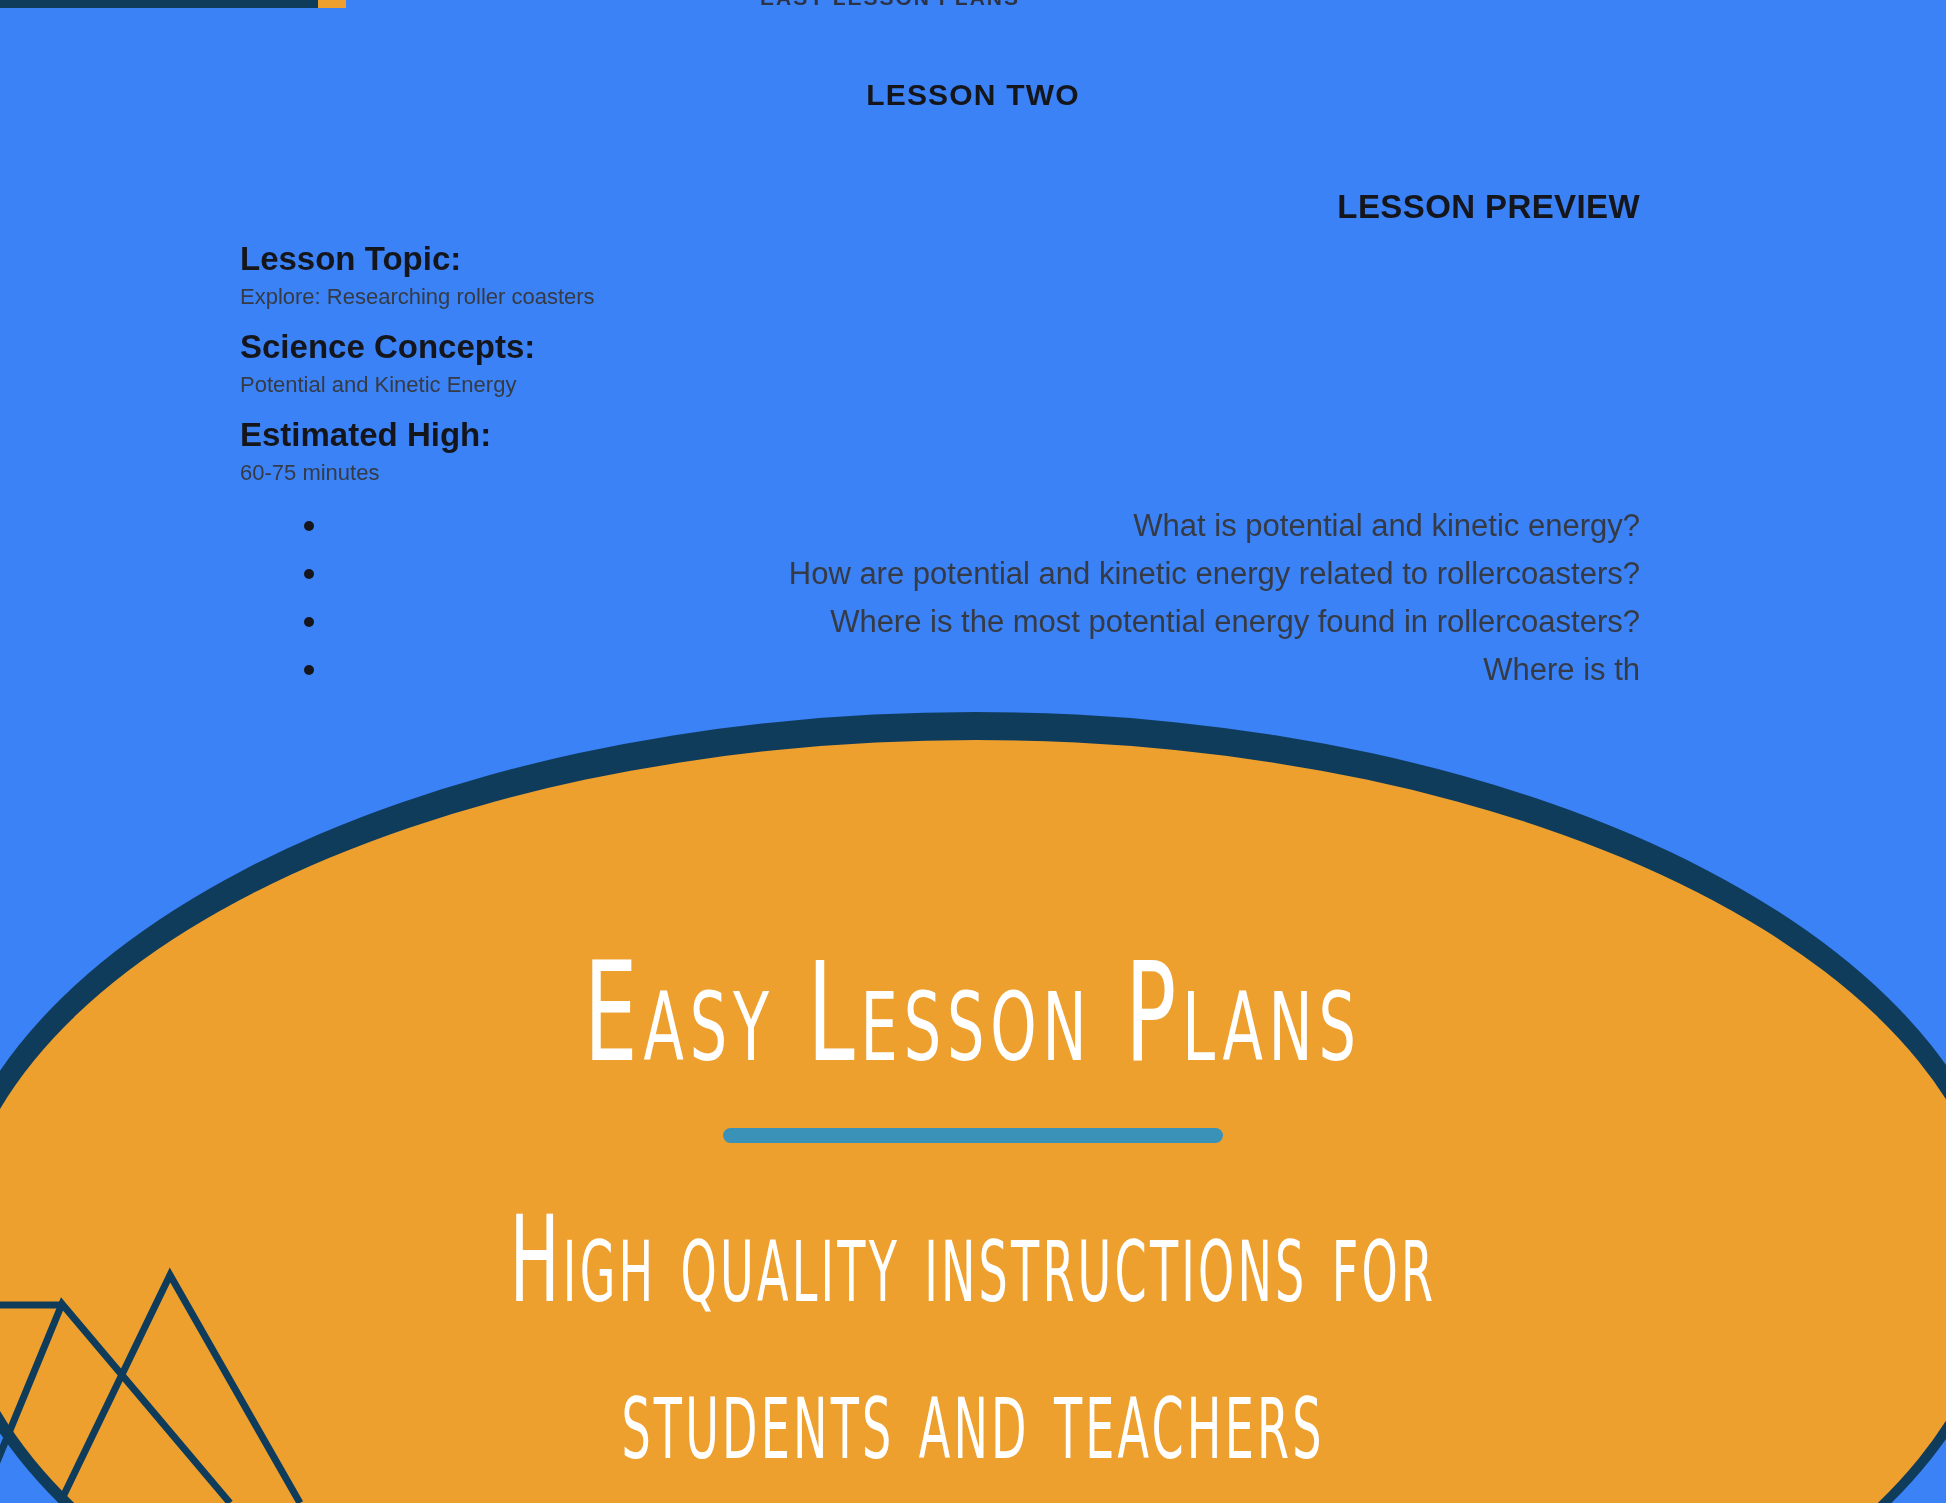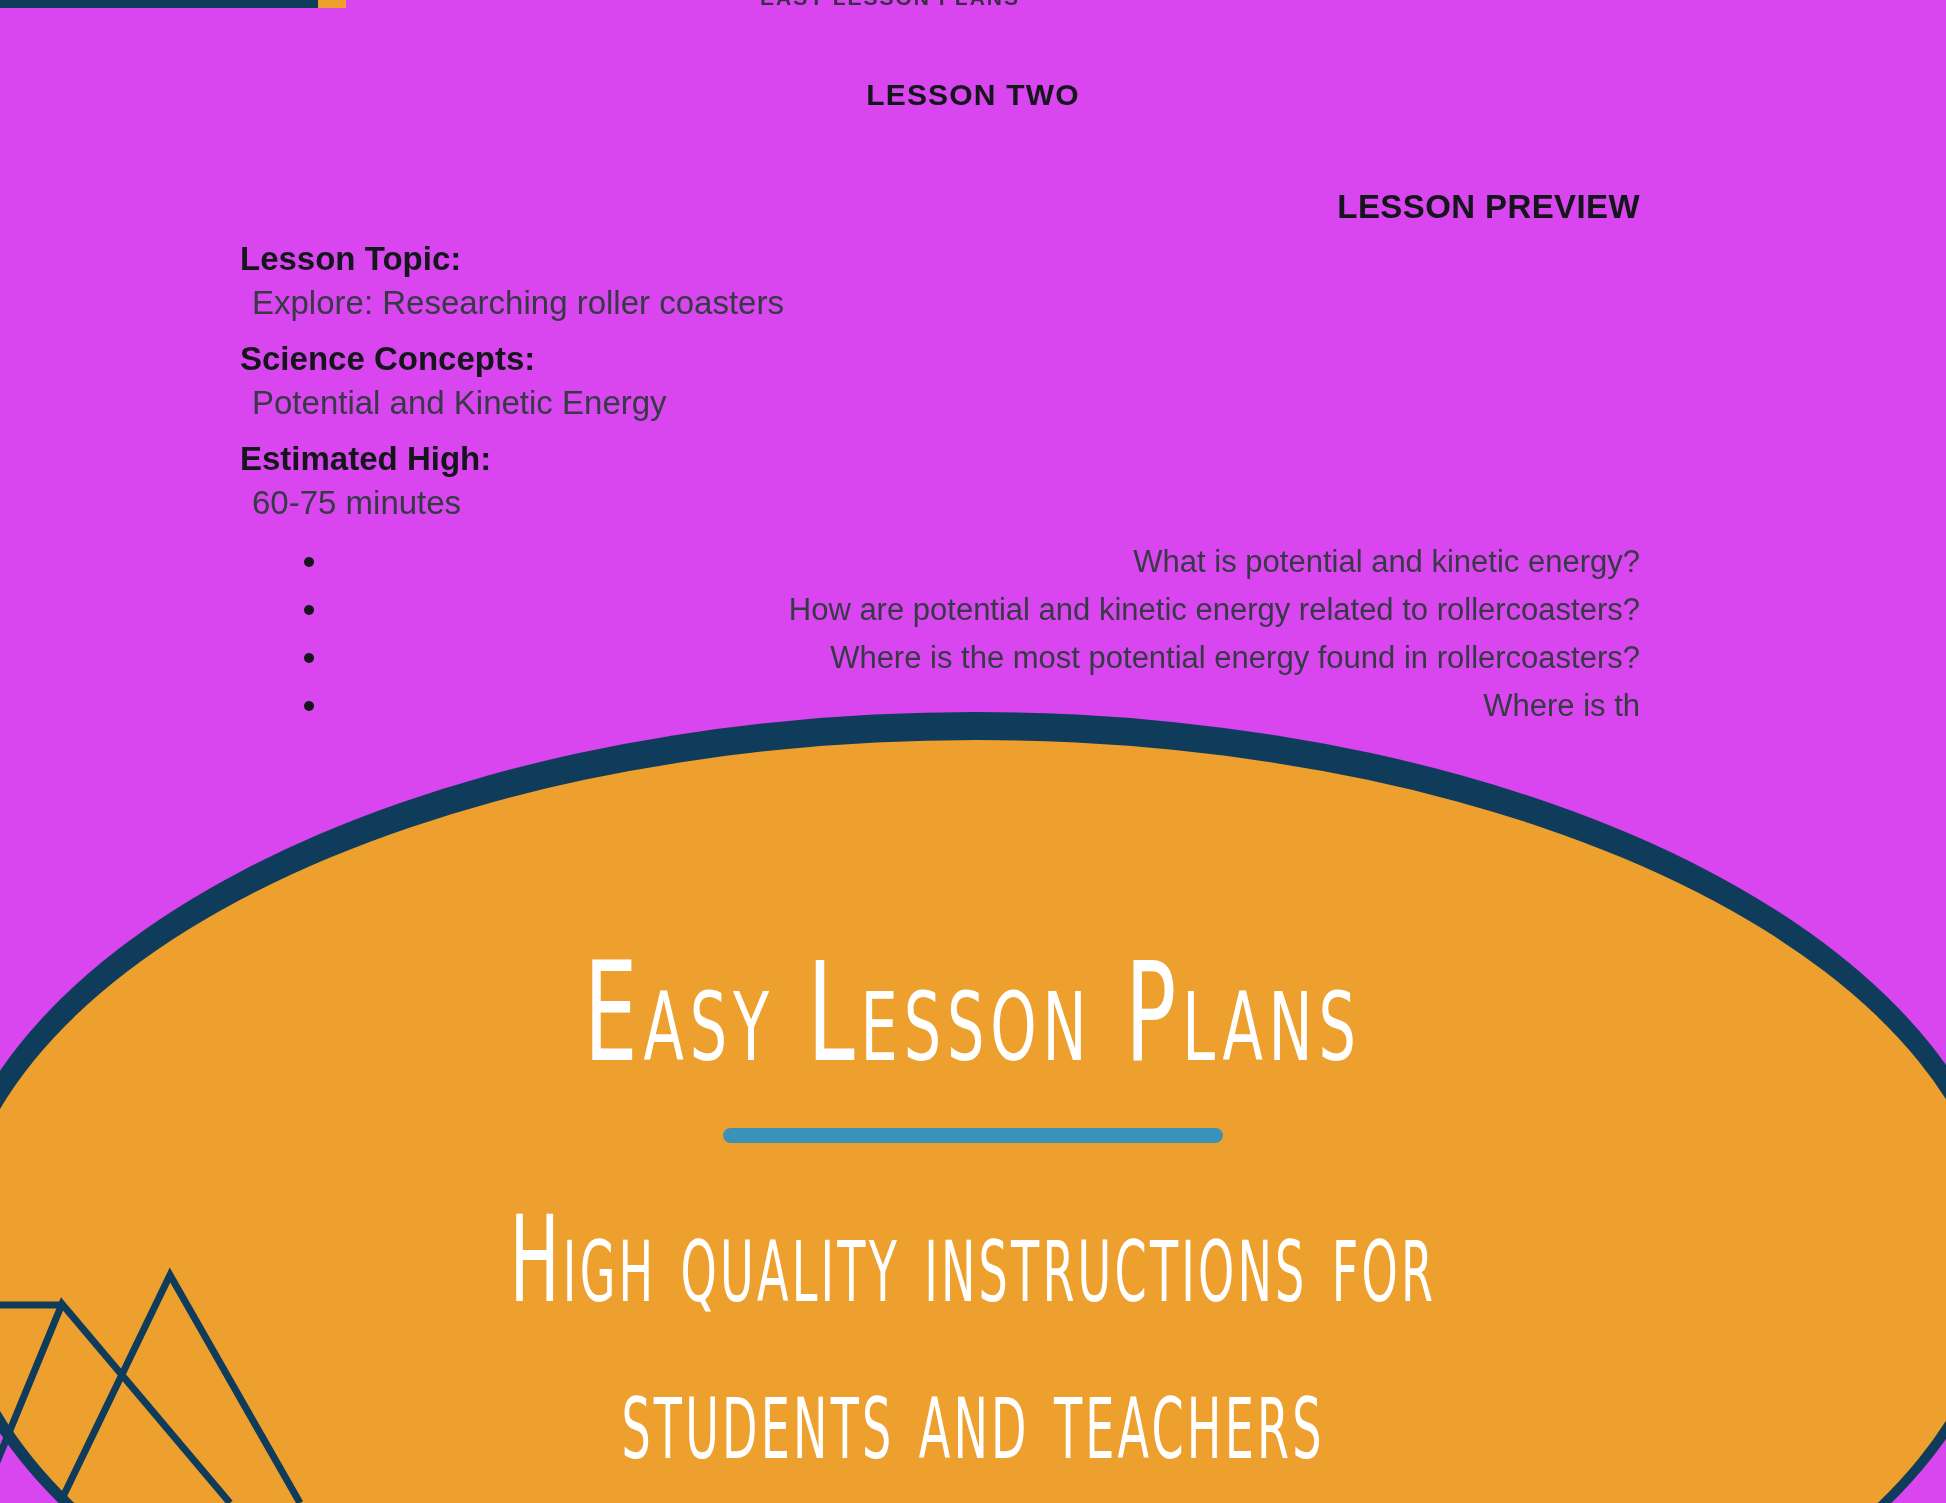--- a/index.html
+++ b/index.html
@@ -5,21 +5,21 @@
   html, body {
     margin: 0;
     padding: 0;
     background: #ffffff;
   }
   #page {
     position: relative;
     width: 1946px;
     height: 1503px;
     overflow: hidden;
-    background: #d946ef;
+    background: #3b82f6;
     font-family: "Liberation Sans", sans-serif;
   }
 
   
   .topbar-navy {
     position: absolute;
     left: 0; top: 0;
     width: 318px; height: 8px;
     background: #103c5c;
   }
@@ -74,24 +74,24 @@
     margin: 0 0 14px 0;
     text-align: right;
   }
   .h-label {
     font-size: 33px;
     font-weight: bold;
     color: #15161c;
     margin: 12px 0 6px 0;
   }
   .p-value {
-    font-size: 33px;
+    font-size: 22px;
     font-weight: 400;
     color: #353a44;
-    margin: 0 0 18px 12px;
+    margin: 0 0 18px 0;
   }
   .q-list {
     list-style: none;
     margin: 14px 0 0 0;
     padding: 0 0 0 56px;
     text-align: right;
   }
   .q-list li {
     position: relative;
     font-size: 31px;

